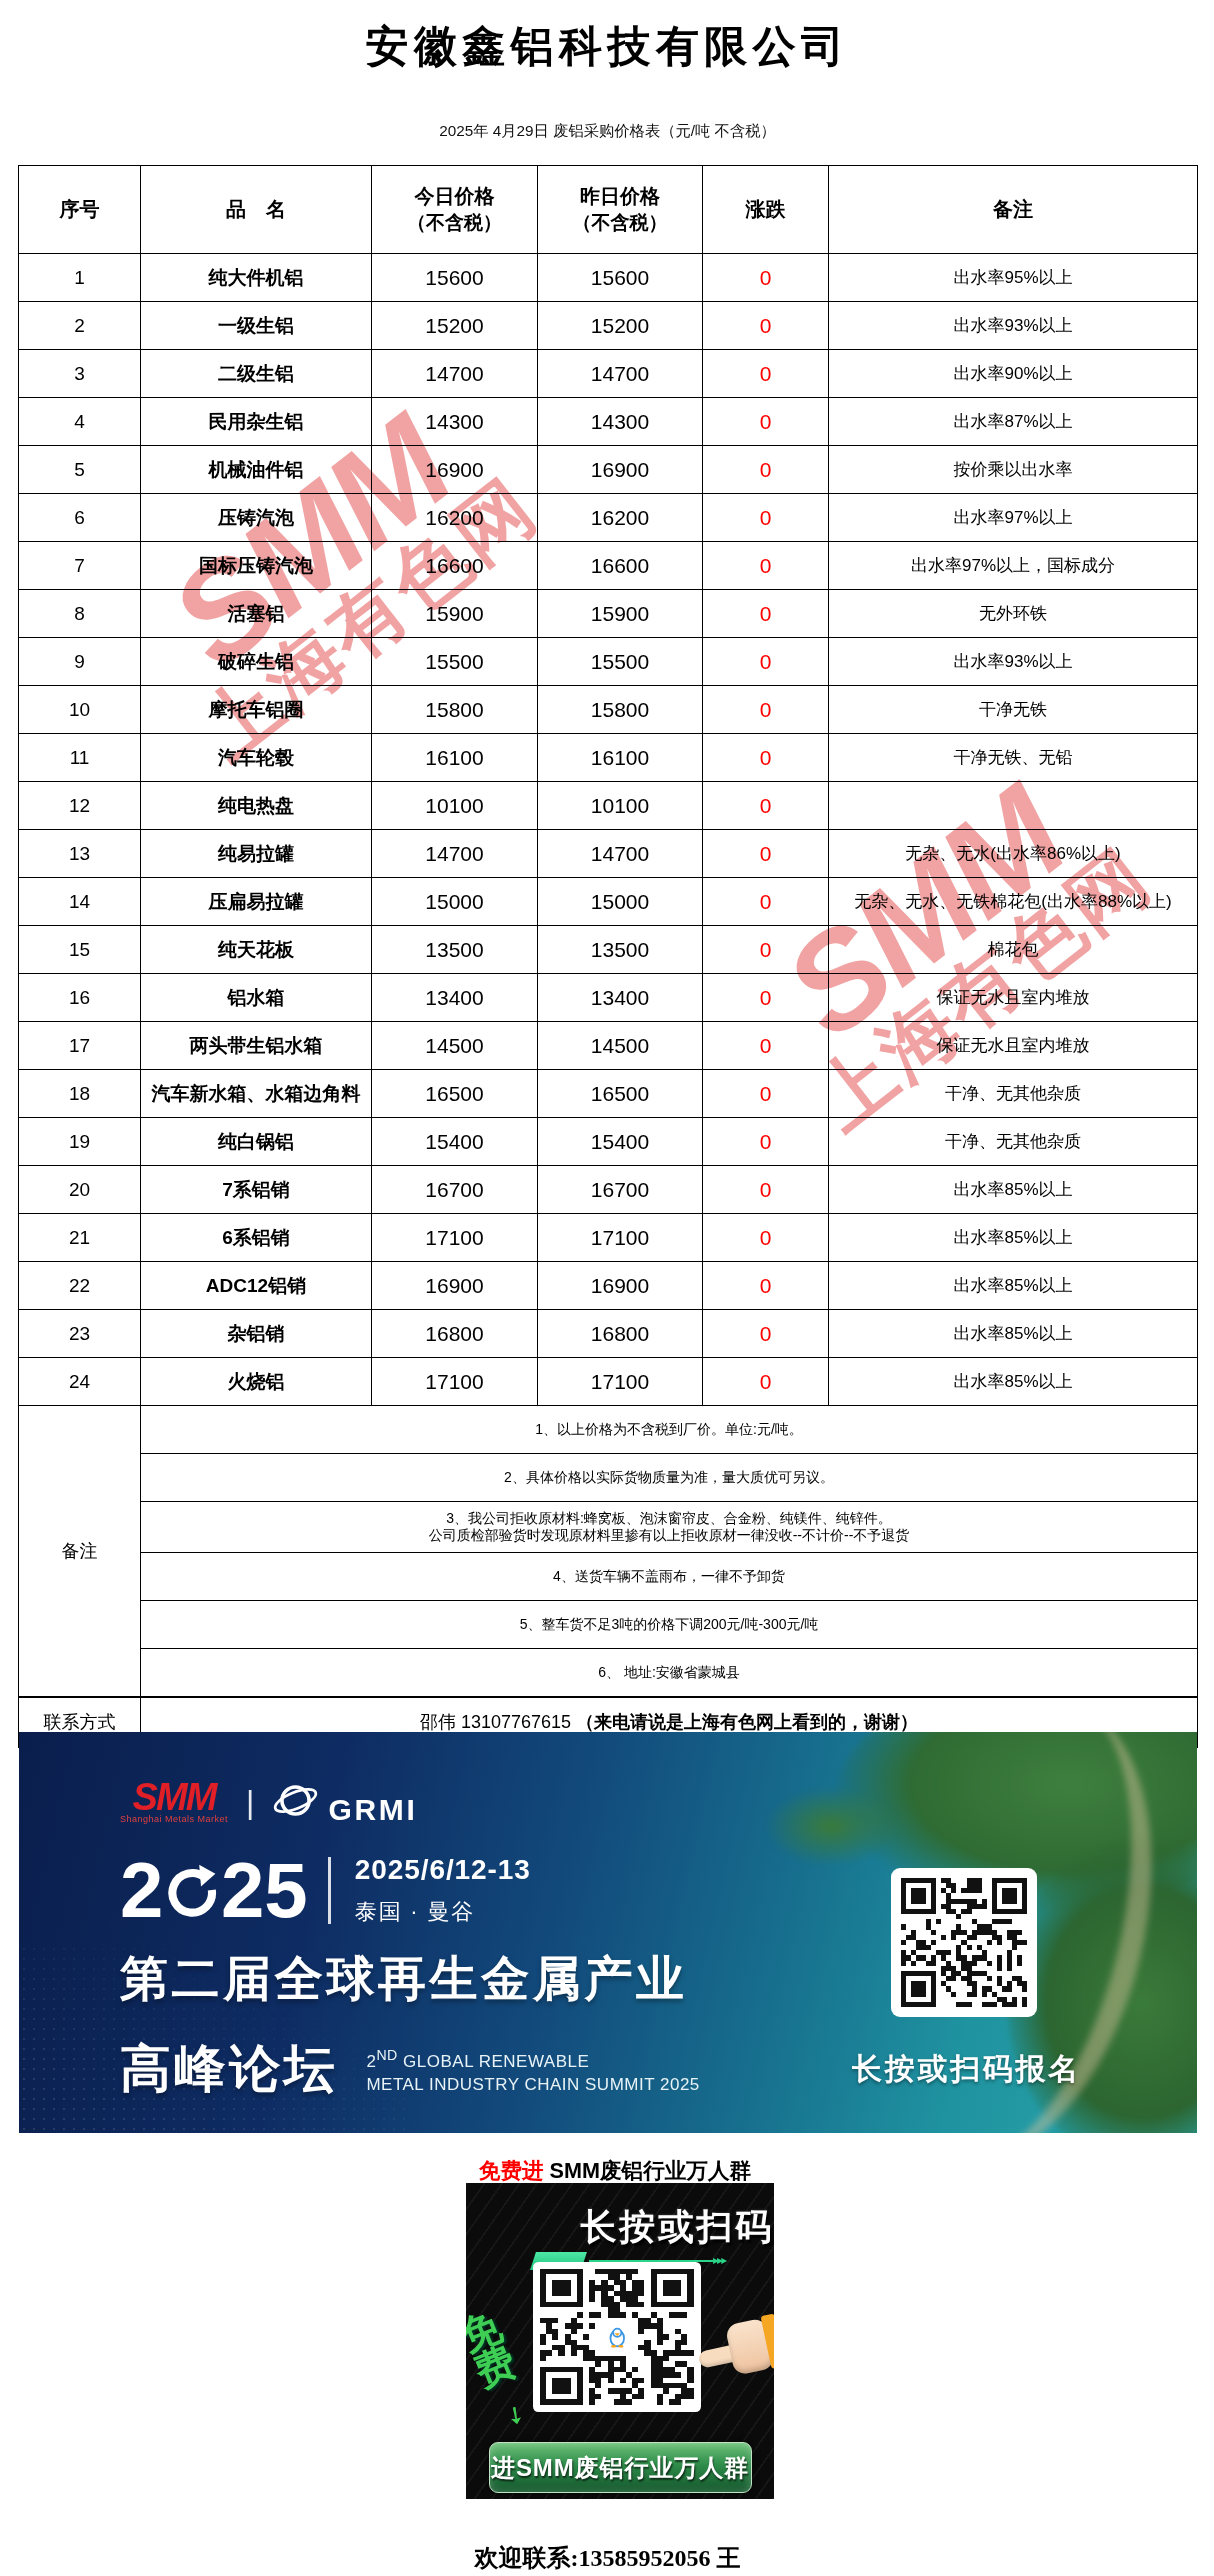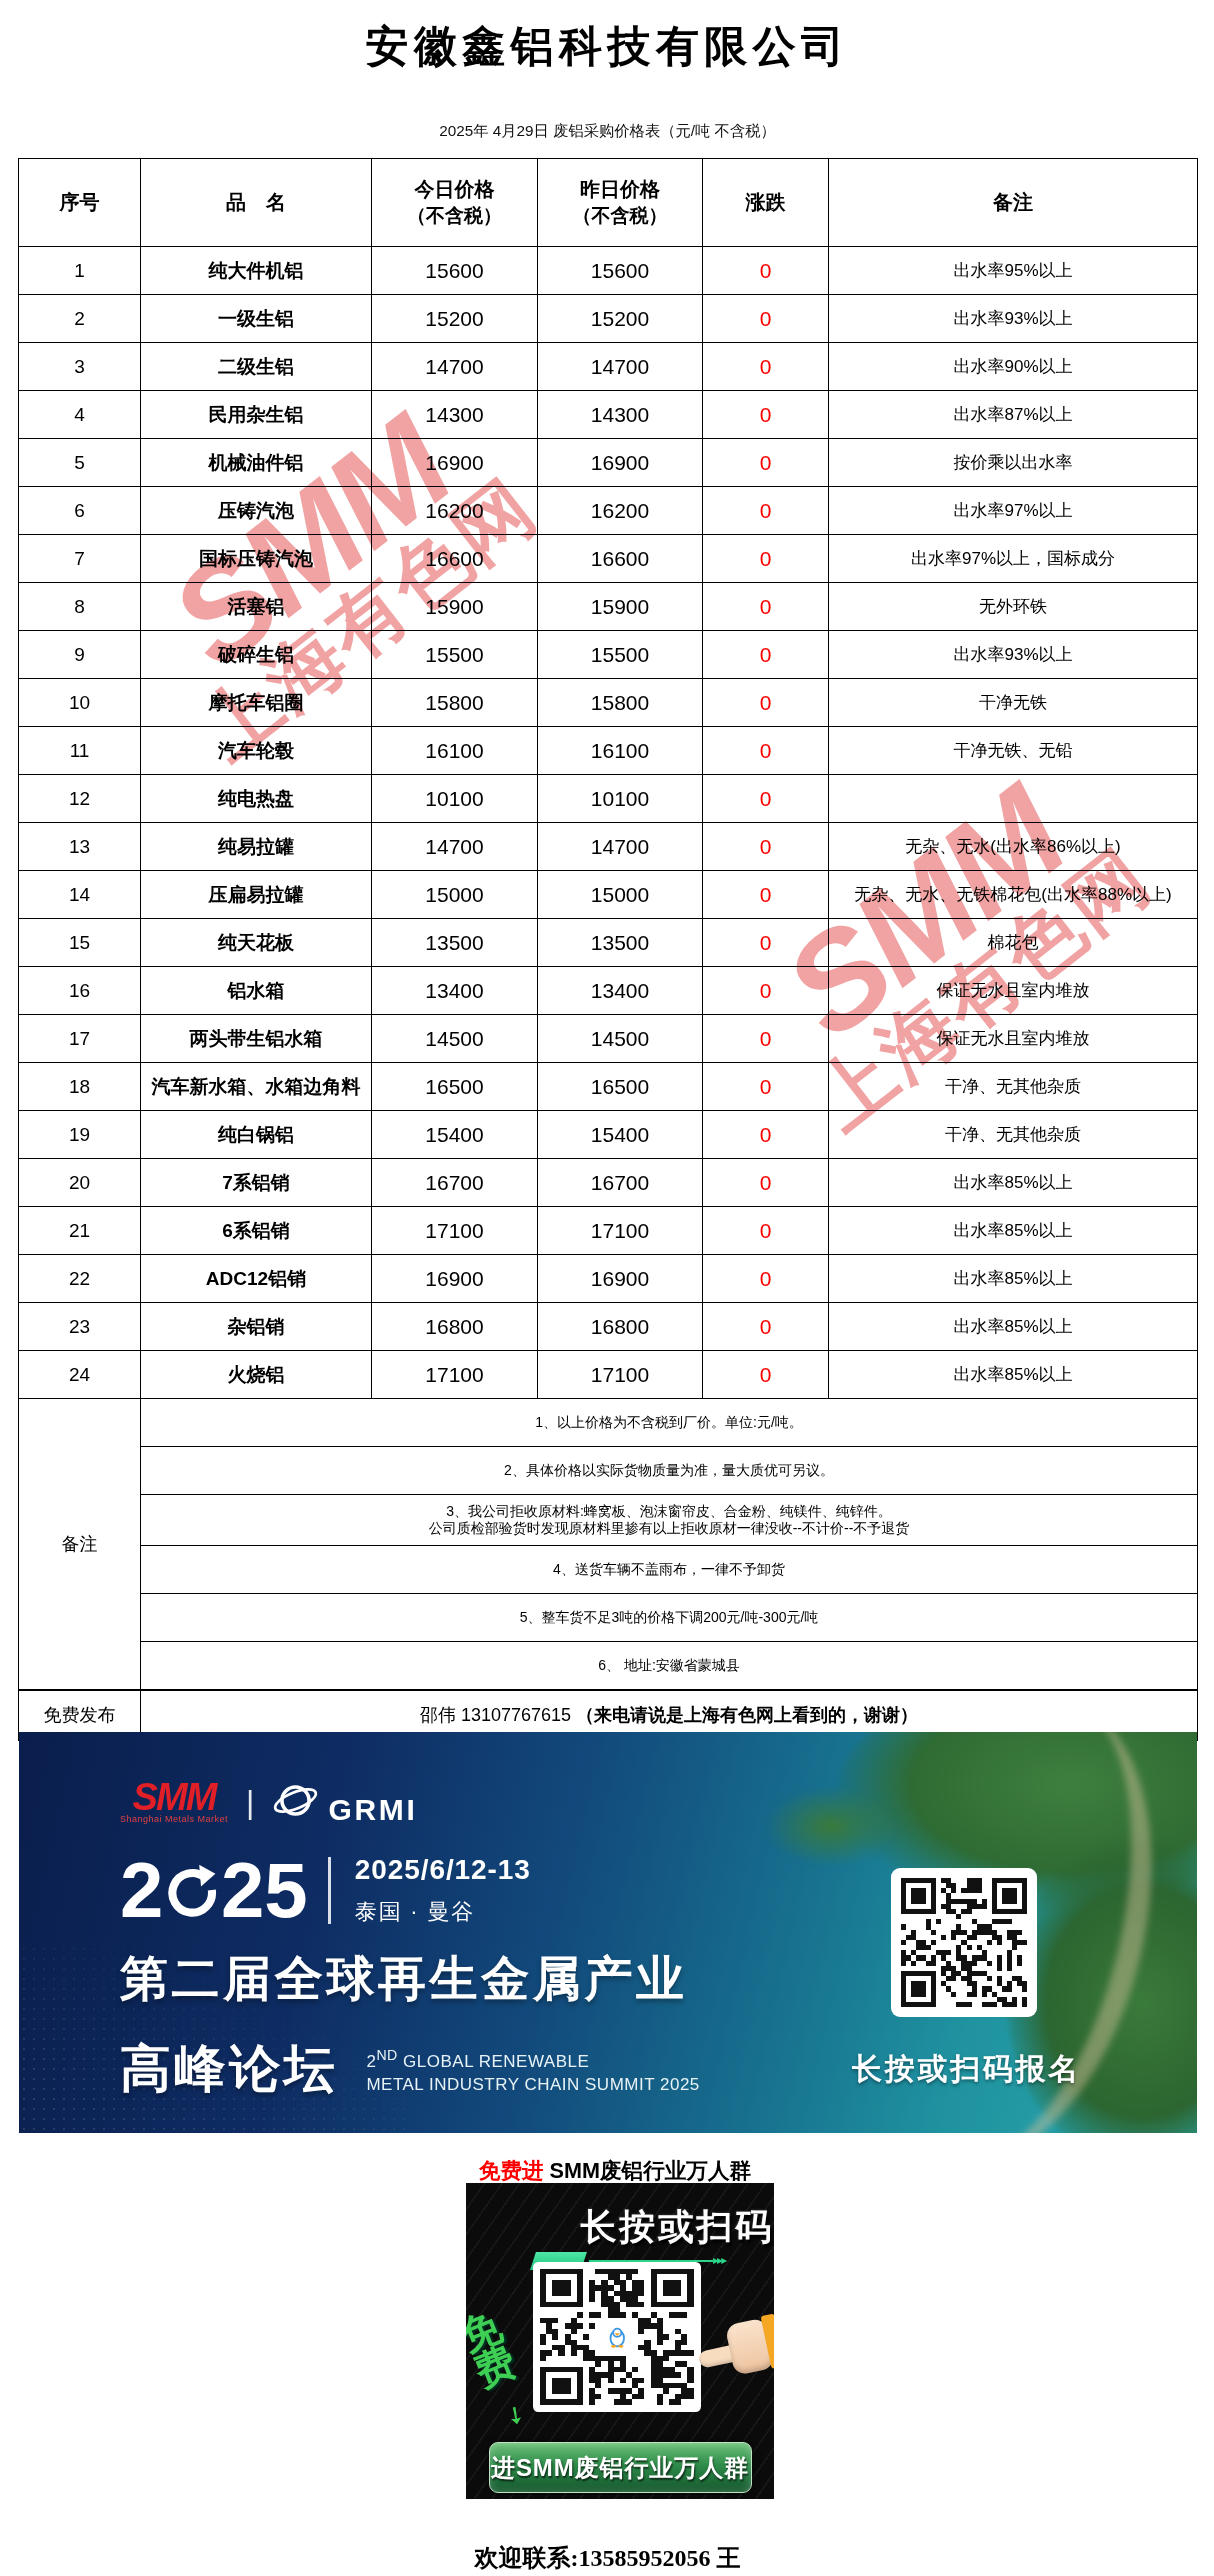--- a/index.html
+++ b/index.html
@@ -6,21 +6,21 @@
   .page{position:relative;width:1215px;height:2576px;background:#fff;overflow:hidden;
         font-family:"Liberation Sans","DejaVu Sans",sans-serif;color:#000;}
 
   
   .doc-title{position:absolute;top:18px;left:0;width:100%;text-align:center;
              font-size:43px;font-weight:900;letter-spacing:5.4px;color:#000;}
   .doc-subtitle{position:absolute;top:121px;left:0;width:100%;text-align:center;
                 font-size:15.3px;color:#111;}
 
   
-  .price-table-wrap{position:absolute;top:158px;left:18px;width:1179px;}
+  .price-table-wrap{position:absolute;top:165px;left:18px;width:1179px;}
   table.price{border-collapse:collapse;table-layout:fixed;width:1179px;border:1.8px solid #000;}
   table.price td,table.price th{border-left:0.9px solid #000;border-right:0.9px solid #000;
       border-top:1.8px solid #000;border-bottom:1.8px solid #000;
       text-align:center;vertical-align:middle;padding:0 3.6px;overflow:hidden;}
   thead th{height:87px;font-size:20px;font-weight:bold;border-bottom:2.7px solid #000;line-height:1.35;}
   .hdr-sub{font-size:19px;font-weight:bold;}
   tr.data-row{height:48px;}
   td.cell-no{font-size:19px;}
   td.cell-name{font-size:19px;font-weight:bold;}
   td.cell-price{font-size:21px;}
@@ -380,21 +380,21 @@
             <td class="remark-cell" colspan="5">
               <div>5、整车货不足3吨的价格下调200元/吨-300元/吨</div>
             </td>
           </tr>
           <tr style="height: 48px;">
             <td class="remark-cell" colspan="5">
               <div>6、 地址:安徽省蒙城县</div>
             </td>
           </tr>
           <tr class="contact-row">
-            <td class="contact-label">免费发布</td>
+            <td class="contact-label">联系方式</td>
             <td class="contact-cell" colspan="5"><span>邵伟 13107767615 </span><span class="contact-bold">（来电请说是上海有色网上看到的，谢谢）</span></td>
           </tr>
         </tbody>
     </table>
   </div>
 
   <div class="watermark" id="wm1">
     <div class="wm-smm">SMM</div>
     <div class="wm-cn">上海有色网</div>
   </div>

